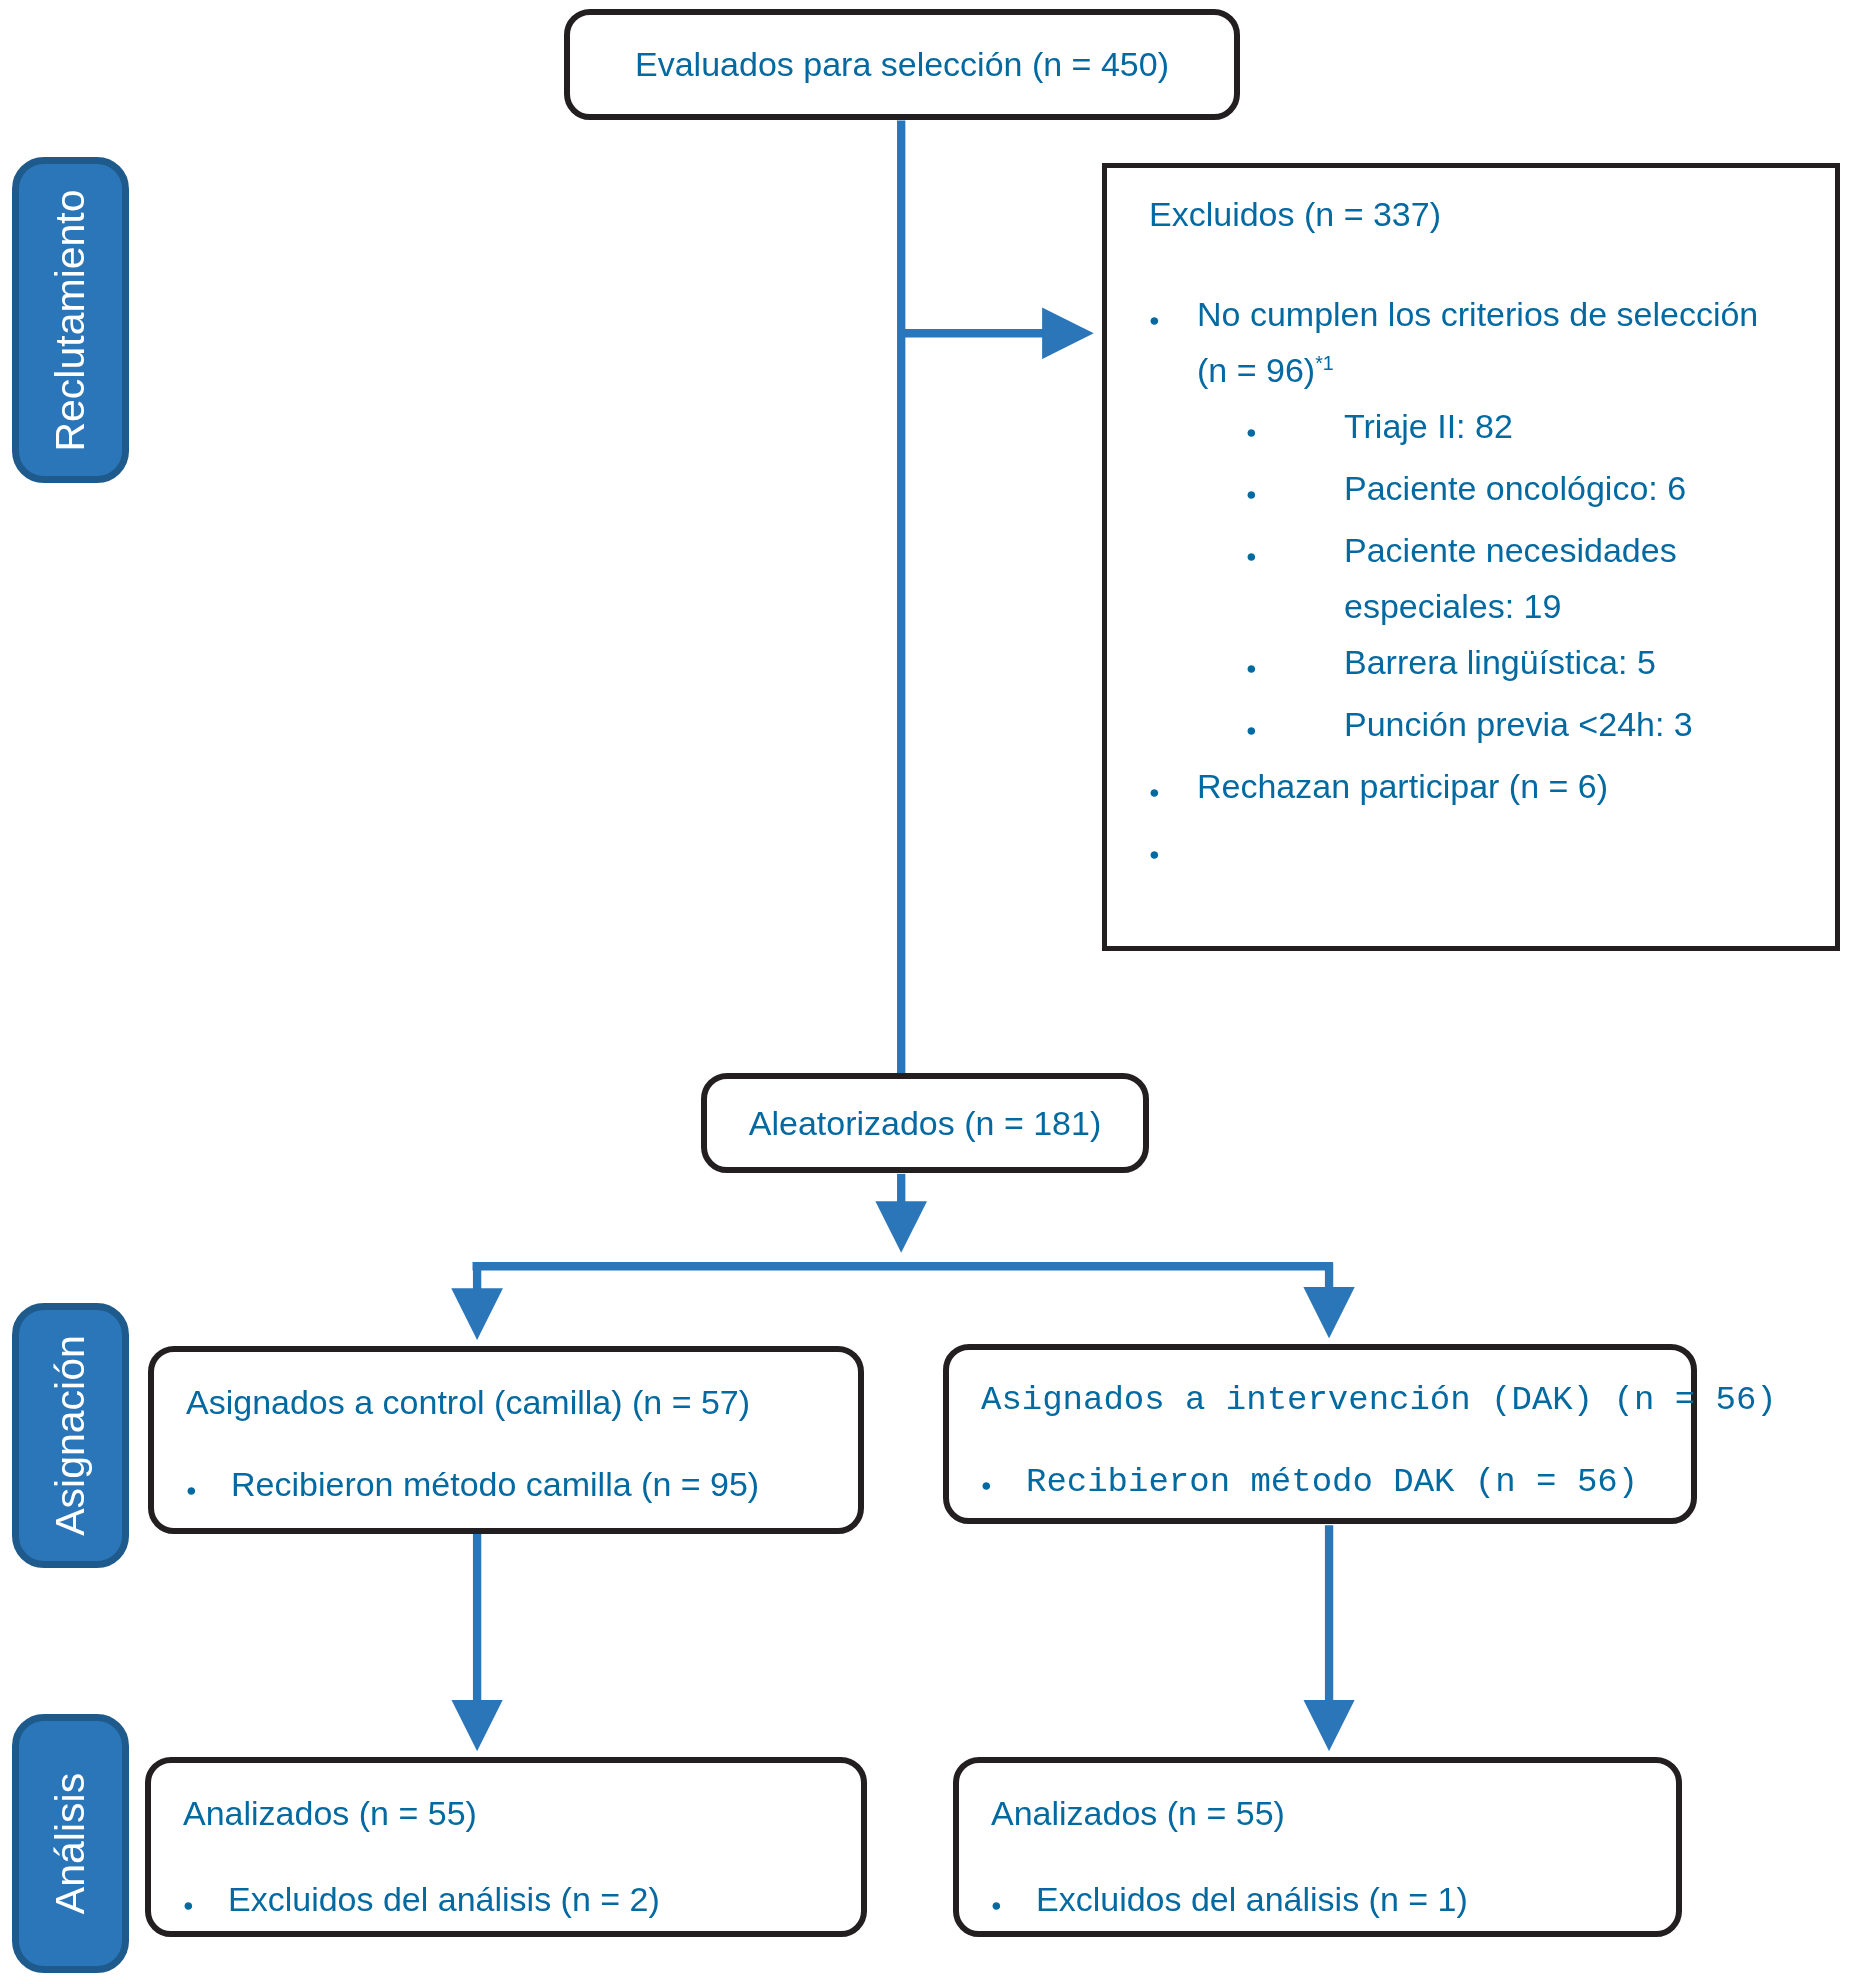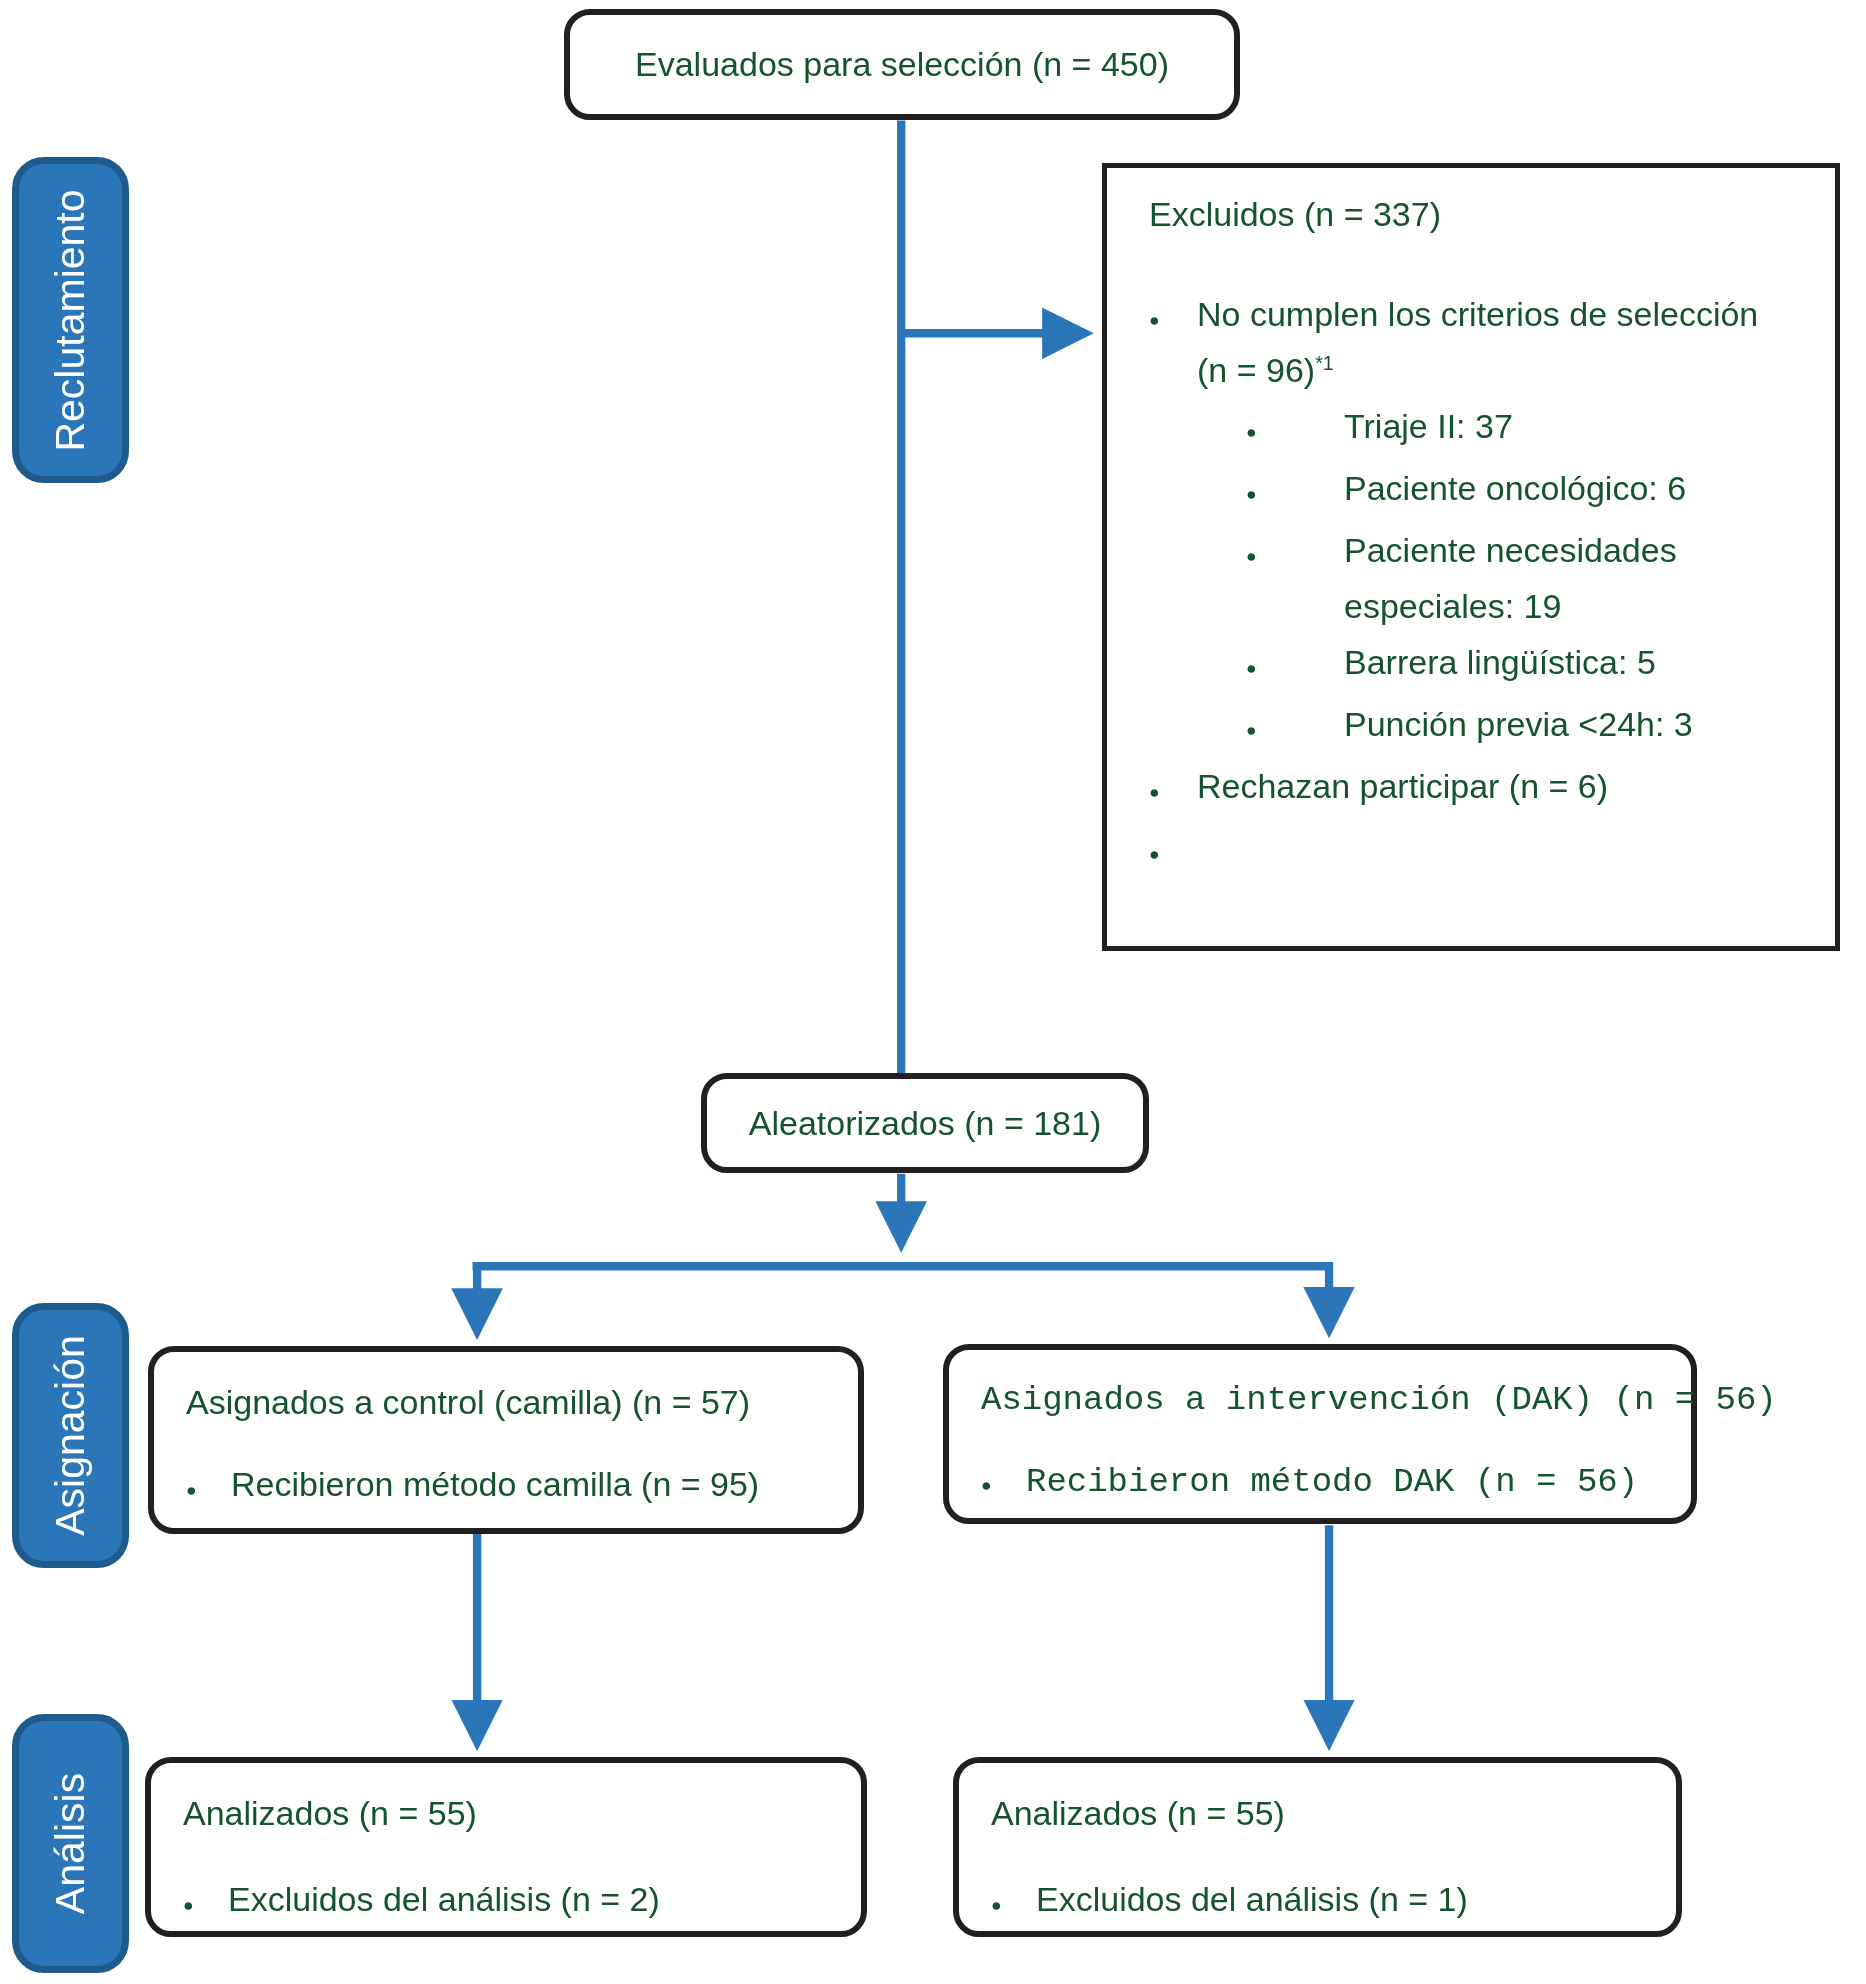--- a/index.html
+++ b/index.html
@@ -5,21 +5,21 @@
   html, body { margin:0; padding:0; background:#ffffff; }
   .canvas {
     position:relative; width:1866px; height:1985px; background:#ffffff;
     font-family:"Liberation Sans", sans-serif; color:#231F20; overflow:hidden;
   }
   svg.connectors { position:absolute; left:0; top:0; width:1866px; height:1985px; pointer-events:none; }
 
   
   .box {
     position:absolute; box-sizing:border-box; background:#ffffff;
-    border:6px solid #231F20; border-radius:26px; font-size:34px; color:#14532d;
+    border:6px solid #231F20; border-radius:26px; font-size:34px; color:#0369a1;
   }
   .center { display:flex; align-items:center; justify-content:center; text-align:center; }
 
   
   .excluded {
     border-radius:0; border-width:5.3px;
     padding:18px 44px 15px 42px; line-height:56px; font-size:34px;
   }
   .excl-title { margin-bottom:44px; }
   .row { display:flex; align-items:flex-start; }
@@ -84,21 +84,21 @@
   </div>
 
   <div class="box excluded" style="left:1102px; top:163px; width:738px; height:788px;">
     <div class="excl-title">Excluidos (n = 337)</div>
     <div class="row">
       <span class="dot"></span>
       <span><span>No cumplen los criterios de selección (n = 96)</span><sup>*1</sup></span>
     </div>
     <div class="row sub">
       <span class="dot"></span>
-      <span>Triaje II: 37</span>
+      <span>Triaje II: 82</span>
     </div>
     <div class="row sub">
       <span class="dot"></span>
       <span>Paciente oncológico: 6</span>
     </div>
     <div class="row sub">
       <span class="dot"></span>
       <span>Paciente necesidades especiales: 19</span>
     </div>
     <div class="row sub">

